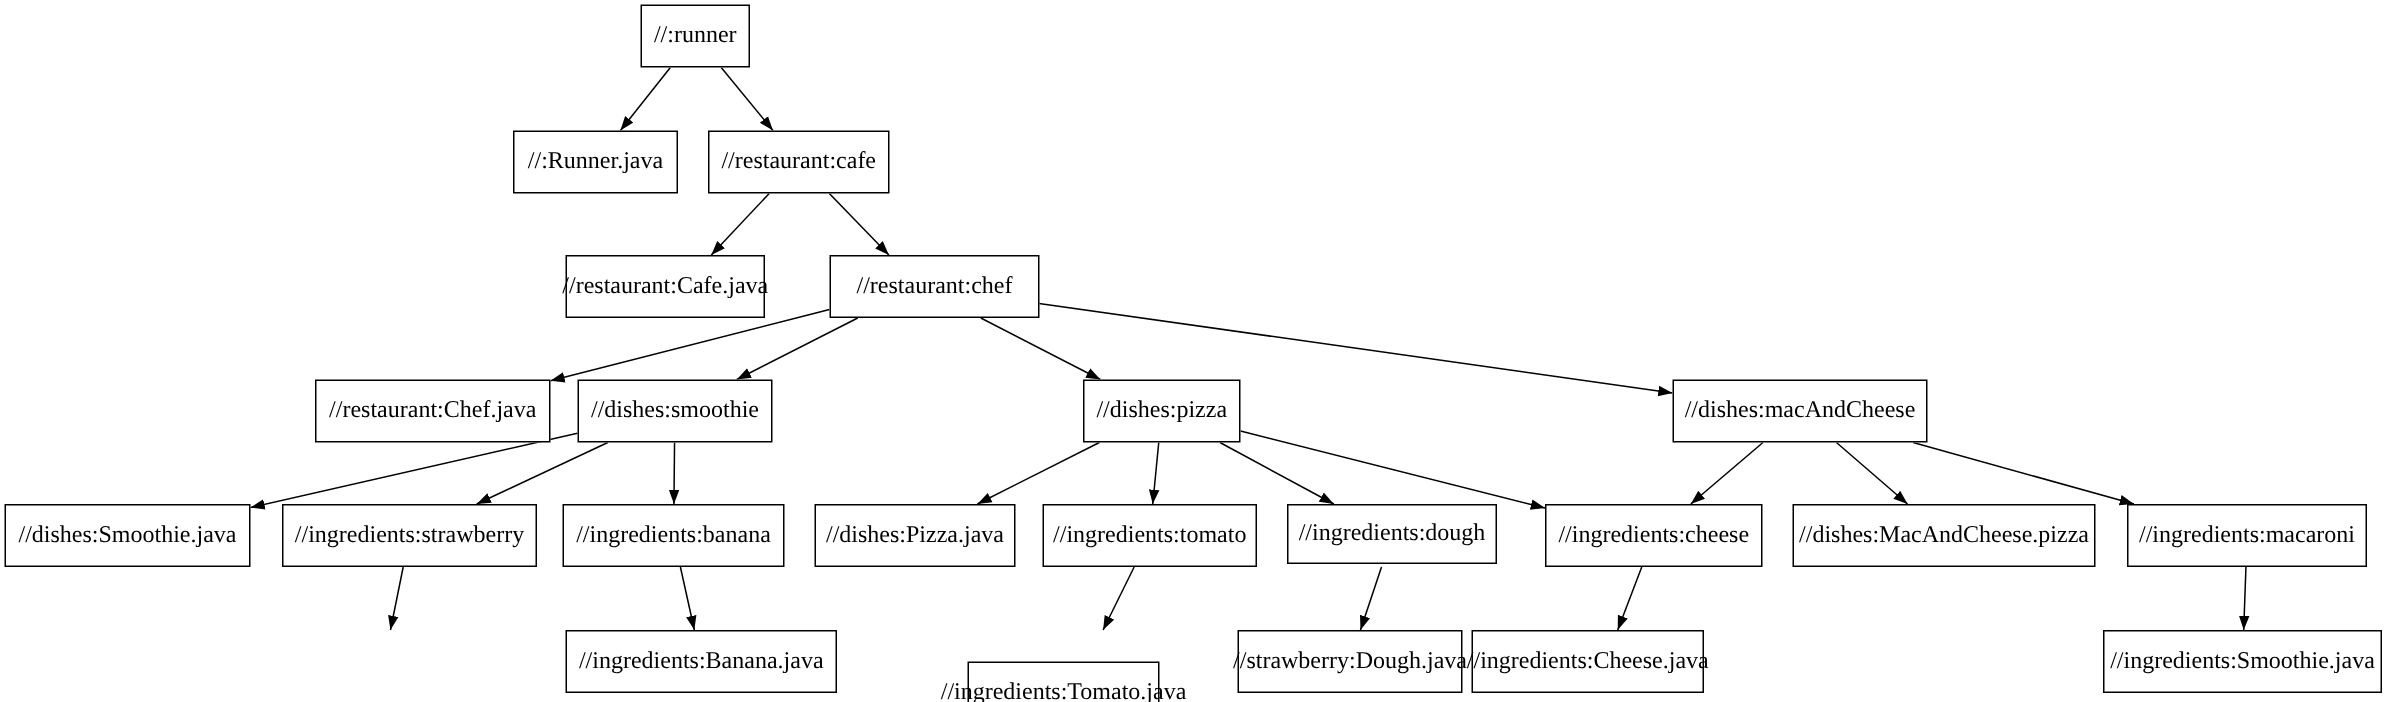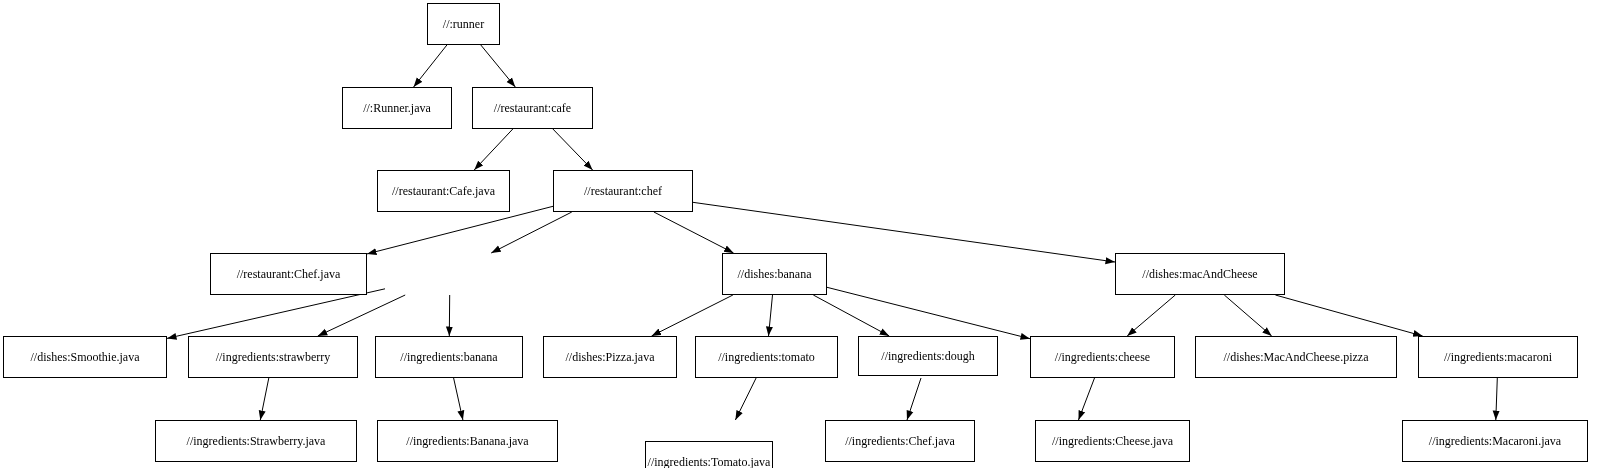--- a/index.html
+++ b/index.html
@@ -21,21 +21,21 @@
     top: 0;
     width: 1600px;
     height: 468px;
   }
   .node {
     position: absolute;
     box-sizing: border-box;
     border: 1px solid #000000;
     background: #ffffff;
     color: #000000;
-    font-size: 12px;
+    font-size: 16px;
     line-height: 1;
     display: flex;
     align-items: center;
     justify-content: center;
     white-space: nowrap;
   }
 </style>
 </head>
 <body>
 
@@ -72,31 +72,31 @@
       <line x1="1094.5" y1="378.0" x2="1078.5" y2="420.0" stroke="#000000" stroke-width="1" marker-end="url(#arrowhead)"></line>
       <line x1="1497.3" y1="378.0" x2="1495.8" y2="420.0" stroke="#000000" stroke-width="1" marker-end="url(#arrowhead)"></line>
     </svg>
 
   <div class="node" style="left:427px;  top:3px;   width:73px;  height:42px">//:runner</div>
   <div class="node" style="left:342px;  top:87px;  width:110px; height:42px">//:Runner.java</div>
   <div class="node" style="left:472px;  top:87px;  width:121px; height:42px">//restaurant:cafe</div>
   <div class="node" style="left:377px;  top:170px; width:133px; height:42px">//restaurant:Cafe.java</div>
   <div class="node" style="left:553px;  top:170px; width:140px; height:42px">//restaurant:chef</div>
   <div class="node" style="left:210px;  top:253px; width:157px; height:42px">//restaurant:Chef.java</div>
-  <div class="node" style="left:722px;  top:253px; width:105px; height:42px">//dishes:banana</div>
+  <div class="node" style="left:385px;  top:253px; width:130px; height:42px">//dishes:smoothie</div>
+  <div class="node" style="left:722px;  top:253px; width:105px; height:42px">//dishes:pizza</div>
   <div class="node" style="left:1115px; top:253px; width:170px; height:42px">//dishes:macAndCheese</div>
   <div class="node" style="left:3px;    top:336px; width:164px; height:42px">//dishes:Smoothie.java</div>
   <div class="node" style="left:188px;  top:336px; width:170px; height:42px">//ingredients:strawberry</div>
   <div class="node" style="left:375px;  top:336px; width:148px; height:42px">//ingredients:banana</div>
   <div class="node" style="left:543px;  top:336px; width:134px; height:42px">//dishes:Pizza.java</div>
   <div class="node" style="left:695px;  top:336px; width:143px; height:42px">//ingredients:tomato</div>
   <div class="node" style="left:858px;  top:336px; width:140px; height:40px">//ingredients:dough</div>
   <div class="node" style="left:1030px; top:336px; width:145px; height:42px">//ingredients:cheese</div>
   <div class="node" style="left:1195px; top:336px; width:202px; height:42px">//dishes:MacAndCheese.pizza</div>
   <div class="node" style="left:1418px; top:336px; width:160px; height:42px">//ingredients:macaroni</div>
-  <div class="node" style="left:155px;  top:420px; width:202px; height:42px">//ingredients:Strawberry.java</div>
   <div class="node" style="left:377px;  top:420px; width:181px; height:42px">//ingredients:Banana.java</div>
   <div class="node" style="left:645px;  top:441px; width:128px; height:42px">//ingredients:Tomato.java</div>
-  <div class="node" style="left:825px;  top:420px; width:150px; height:42px">//ingredients:Chef.java</div>
-  <div class="node" style="left:1035px;  top:420px; width:155px; height:42px">//ingredients:Cheese.java</div>
-  <div class="node" style="left:1402px; top:420px; width:186px; height:42px">//ingredients:Macaroni.java</div>
+  <div class="node" style="left:825px;  top:420px; width:150px; height:42px">//strawberry:Dough.java</div>
+  <div class="node" style="left:981px;  top:420px; width:155px; height:42px">//ingredients:Cheese.java</div>
+  <div class="node" style="left:1402px; top:420px; width:186px; height:42px">//ingredients:Smoothie.java</div>
 
 </div>
 
 </body></html>

